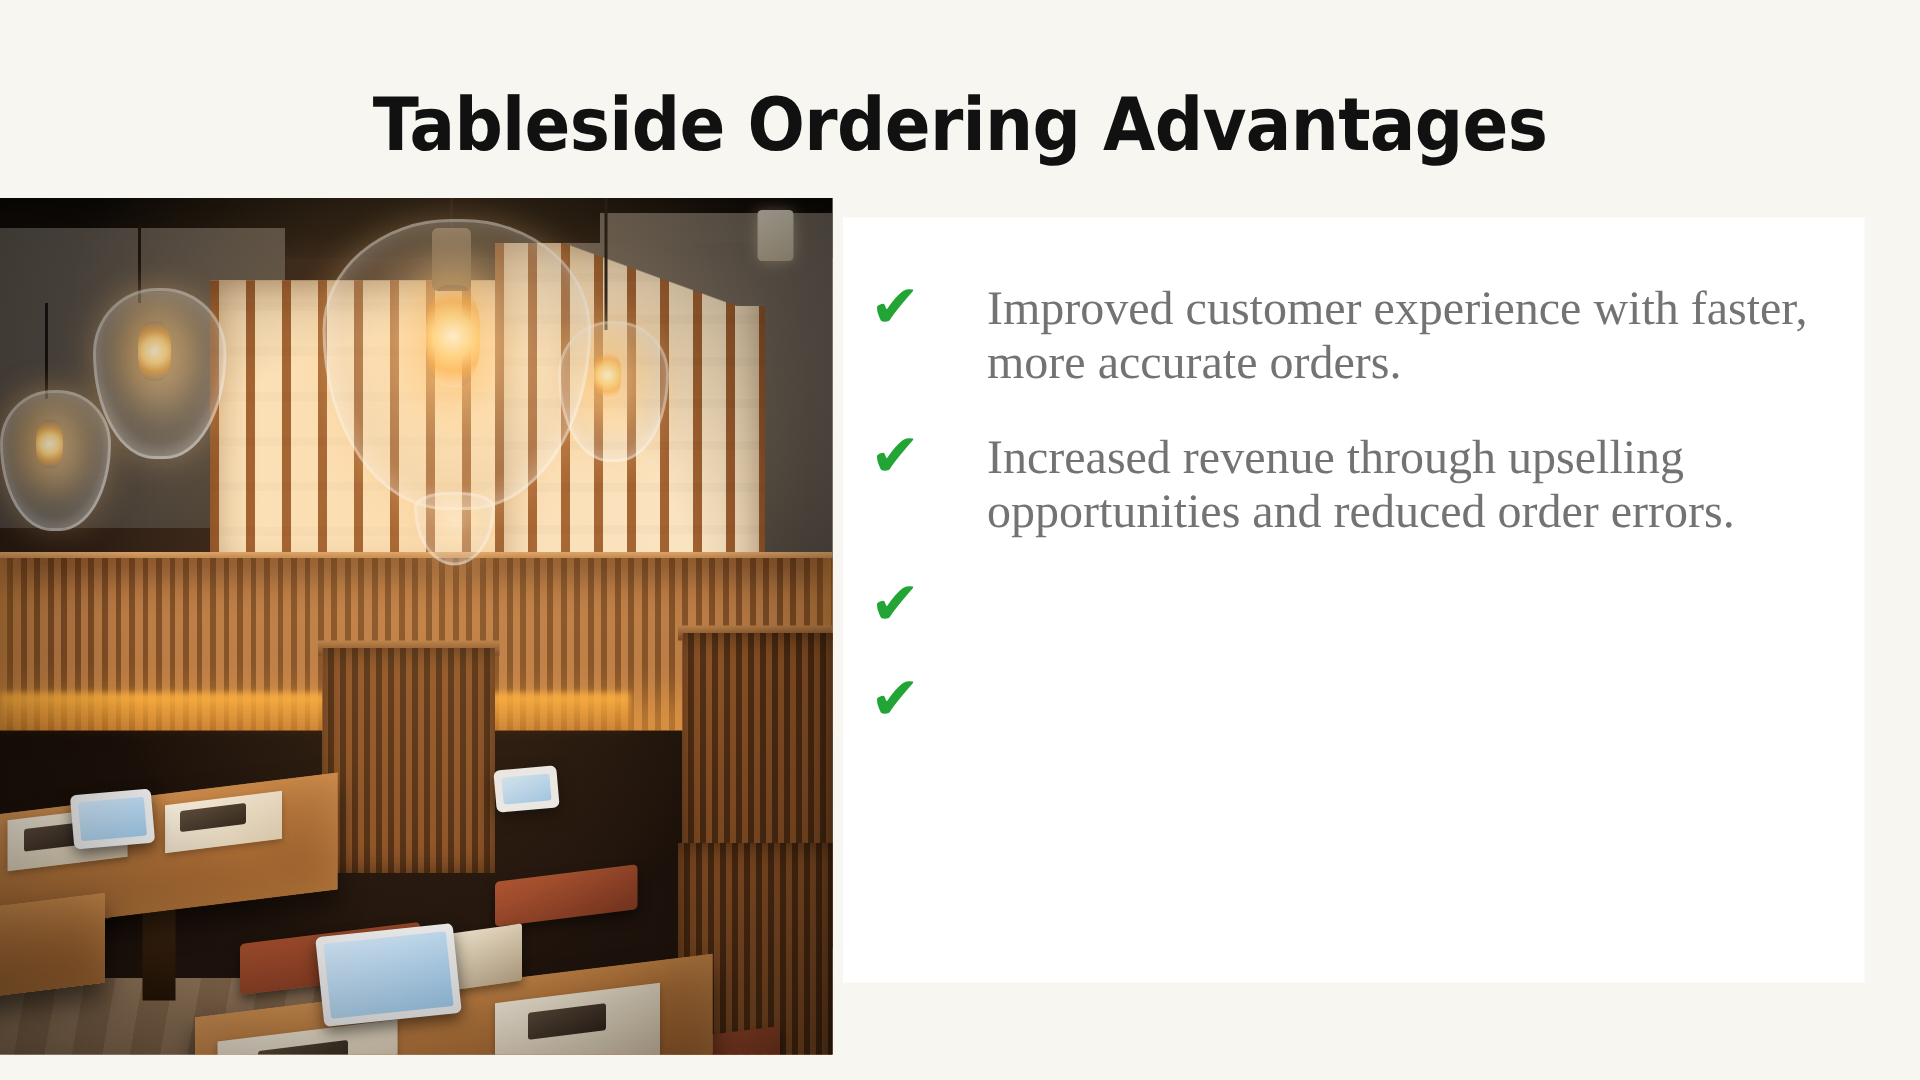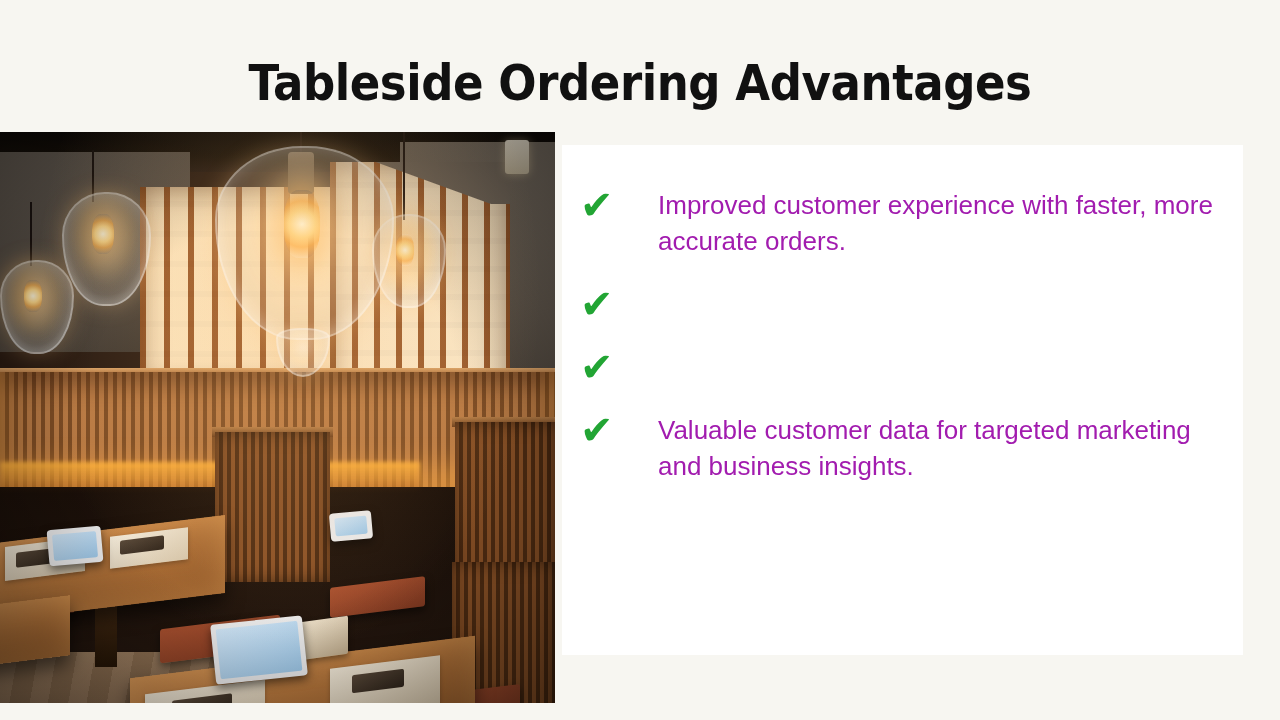--- a/index.html
+++ b/index.html
@@ -317,24 +317,24 @@
     font-size: 40px;
     line-height: 36px;
     color: #22A534;
     text-align: left;
     padding-left: 6px;
     font-family: "DejaVu Sans", sans-serif;
     user-select: none;
   }
   .bullet-text {
     flex: 1 1 auto;
-    font-family: Liberation Sans, sans-serif;
-    font-size: 26px;
+    font-family: Liberation Serif, serif;
+    font-size: 32px;
     line-height: 36px;
-    color: #a21caf;
+    color: #737373;
     max-width: 575px;
   }
 </style>
 </head>
 <body>
 
 <div id="slide">
 
   <div id="slide-title">Tableside Ordering Advantages</div>
 
@@ -420,27 +420,27 @@
   <div id="content-card">
     <div id="bullet-list">
 
       <div class="bullet-row">
         <span class="check-icon">✔</span>
         <span class="bullet-text">Improved customer experience with faster, more accurate orders.</span>
       </div>
 
       <div class="bullet-row">
         <span class="check-icon">✔</span>
+        <span class="bullet-text">Increased revenue through upselling opportunities and reduced order errors.</span>
       </div>
 
       <div class="bullet-row">
         <span class="check-icon">✔</span>
       </div>
 
       <div class="bullet-row">
         <span class="check-icon">✔</span>
-        <span class="bullet-text">Valuable customer data for targeted marketing and business insights.</span>
       </div>
 
     </div>
   </div>
 
 </div>
 
 </body></html>

